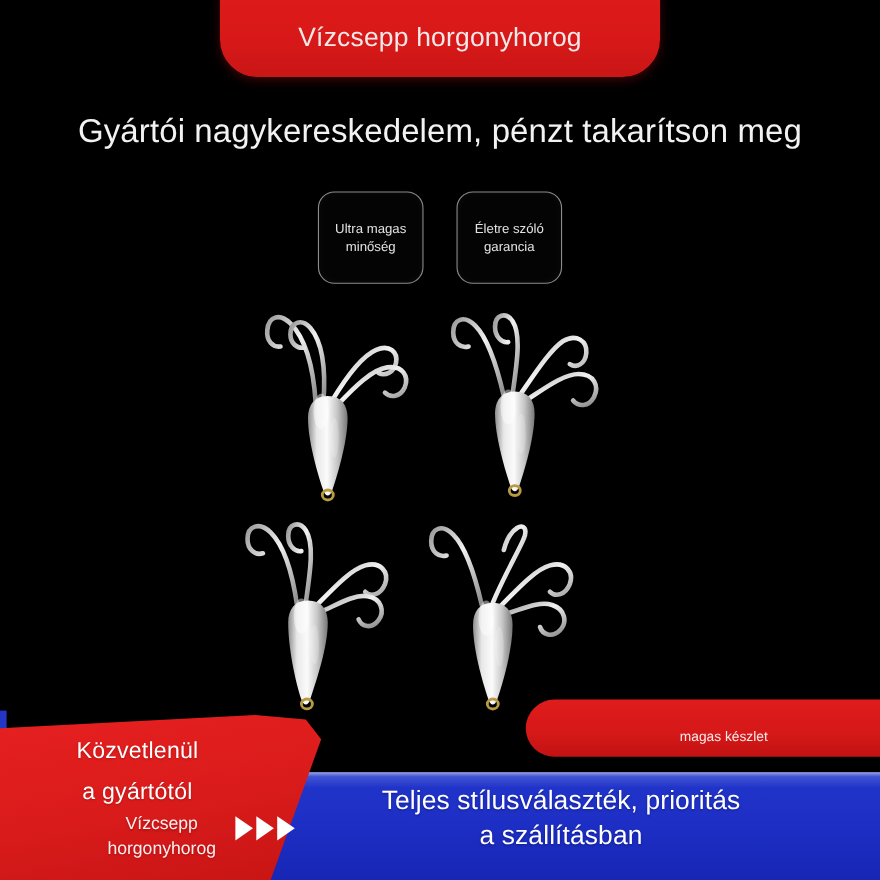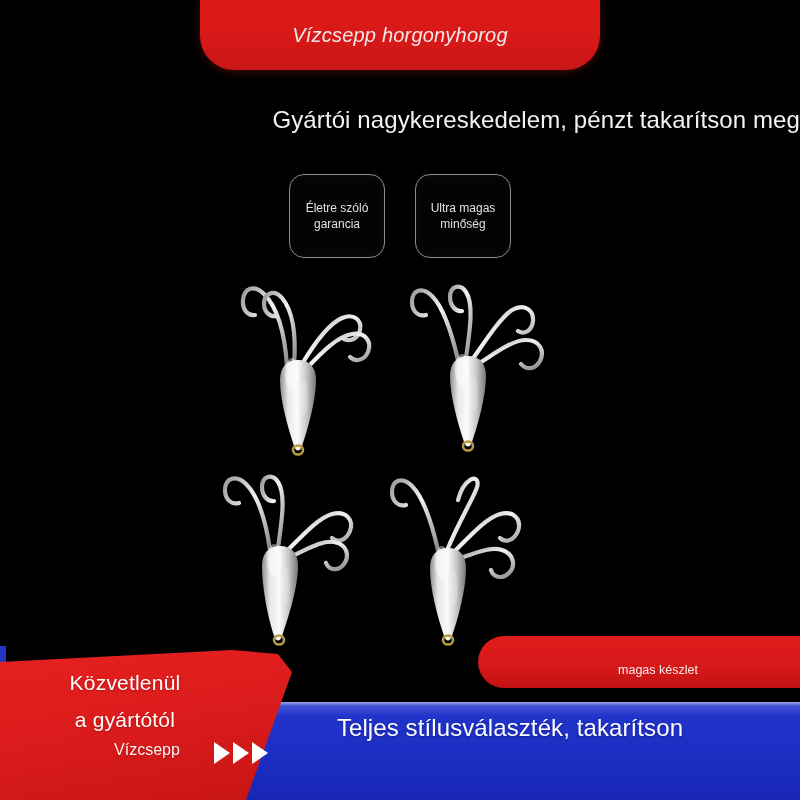--- a/index.html
+++ b/index.html
@@ -28,37 +28,36 @@
     height: 74px;
     background: linear-gradient(180deg, #de1a1a 0%, #d81818 55%, #c91616 100%);
     border-radius: 0 0 34px 34px;
     display: flex;
     align-items: center;
     justify-content: center;
     box-shadow: 0 2px 10px rgba(180,20,20,0.35);
   }
   .top-banner-text {
     color: #f3e9e9;
-    font-size: 20px;
+    font-size: 24px;
     letter-spacing: 0.2px;
     line-height: 1;
     padding-top: 4px;
     white-space: nowrap;
-    font-style: italic;
   }
 
   
   .headline {
     position: absolute;
     left: 0;
     top: 100px;
     width: 800px;
-    text-align: right;
+    text-align: center;
     color: #f2f2f2;
-    font-size: 24px;
+    font-size: 30px;
     line-height: 40px;
     letter-spacing: 0.1px;
     white-space: nowrap;
   }
 
   
   .badges {
     position: absolute;
     left: 0;
     top: 174px;
@@ -216,24 +215,24 @@
 <div id="poster">
 
   <div class="top-banner">
     <div class="top-banner-text">Vízcsepp horgonyhorog</div>
   </div>
 
   <div class="headline">Gyártói nagykereskedelem, pénzt takarítson meg</div>
 
   <div class="badges">
     <div class="badge">
+      <div class="badge-text">Ultra magas minőség</div>
+    </div>
+    <div class="badge">
       <div class="badge-text">Életre szóló garancia</div>
-    </div>
-    <div class="badge">
-      <div class="badge-text">Ultra magas minőség</div>
     </div>
   </div>
 
   <div class="product-area">
 
     <div class="hook" style="left:20px; top:0px;">
       <svg viewBox="0 0 190 190" xmlns="http://www.w3.org/2000/svg">
         <defs>
           <linearGradient id="bodyA" x1="0" y1="0" x2="1" y2="0">
             <stop offset="0%" stop-color="#8d8d8d"></stop>
@@ -354,29 +353,31 @@
     <div class="pill-text">
       <br>
       <span>magas készlet</span>
     </div>
   </div>
 
   <div class="blue-edge-strip"></div>
 
   <div class="blue-panel">
     <div class="blue-text">
-      <span>Teljes stílusválaszték, takarítson</span><br>
+      <span>Teljes stílusválaszték, prioritás</span><br>
+      <span>a szállításban</span>
     </div>
   </div>
 
   <div class="red-panel">
     <div class="red-panel-inner">
       <div class="red-line-1">Közvetlenül</div>
       <div class="red-line-2">a gyártótól</div>
       <div class="red-sub">Vízcsepp</div>
+      <div class="red-sub">horgonyhorog</div>
     </div>
   </div>
 
   <div class="arrows" style="left:214px; top:742px;">
     <div class="arrow"></div>
     <div class="arrow"></div>
     <div class="arrow"></div>
   </div>
 
 </div>

